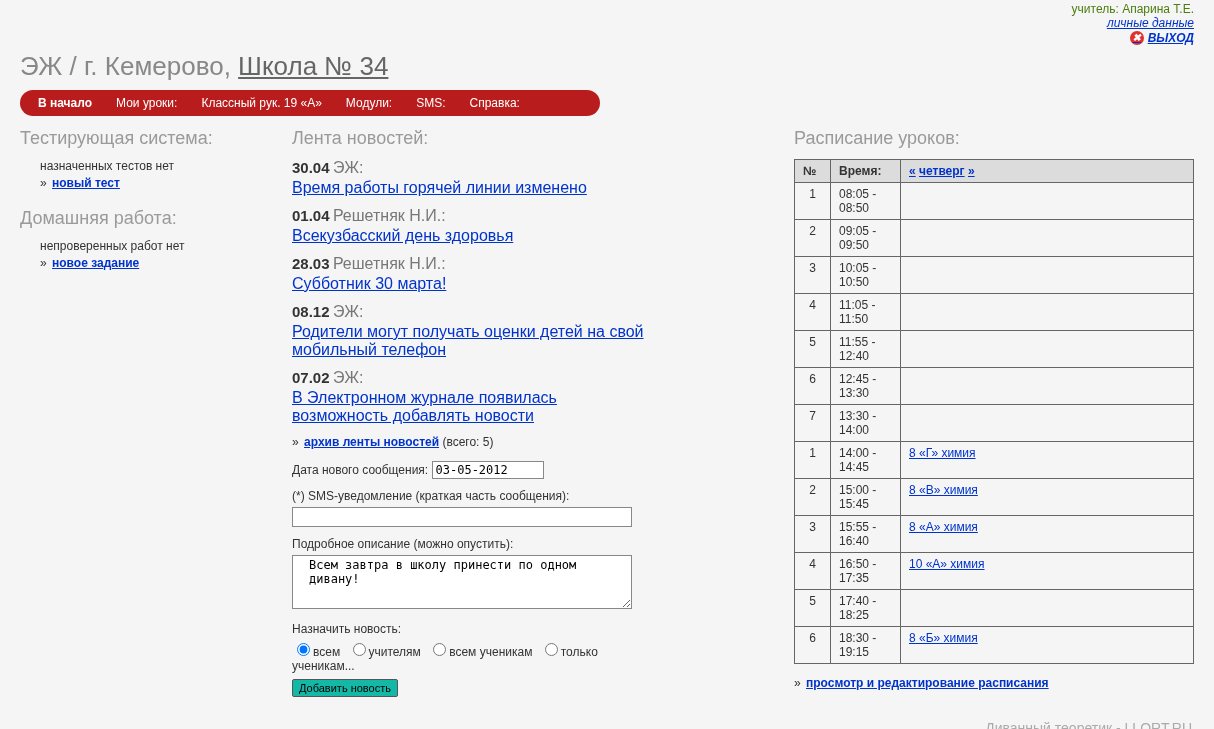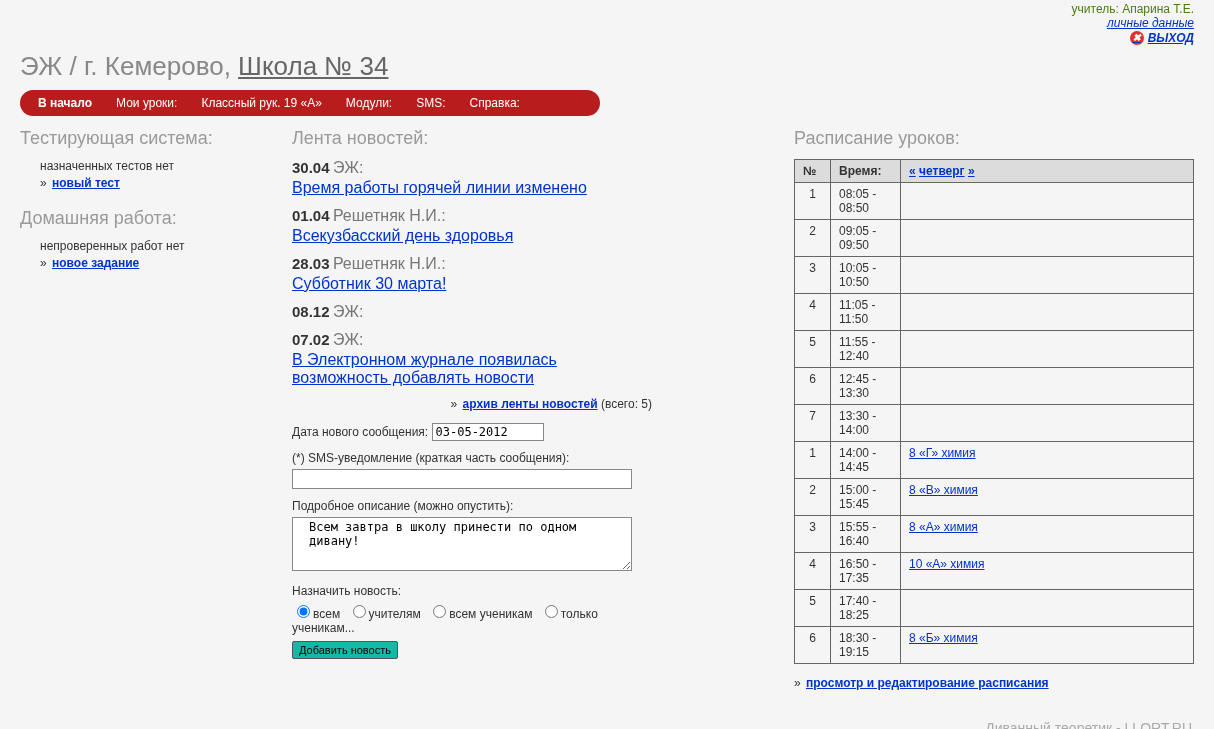--- a/index.html
+++ b/index.html
@@ -187,25 +187,25 @@
          <a href="#" class="link">новое задание</a></p>
     </div>
   </div>
 
   <div class="col-mid">
     <h2 class="section">Лента новостей:</h2>
     <div id="news-list">
         <div class="news-item"><span class="date">30.04</span> <span class="src">ЭЖ:</span><a href="#" class="link-plain">Время работы горячей линии изменено</a></div>
         <div class="news-item"><span class="date">01.04</span> <span class="src">Решетняк Н.И.:</span><a href="#" class="link-plain">Всекузбасский день здоровья</a></div>
         <div class="news-item"><span class="date">28.03</span> <span class="src">Решетняк Н.И.:</span><a href="#" class="link-plain">Субботник 30 марта!</a></div>
-        <div class="news-item"><span class="date">08.12</span> <span class="src">ЭЖ:</span></div>
+        <div class="news-item"><span class="date">08.12</span> <span class="src">ЭЖ:</span><a href="#" class="link-plain">Родители могут получать оценки детей на свой мобильный телефон</a></div>
         <div class="news-item"><span class="date">07.02</span> <span class="src">ЭЖ:</span><a href="#" class="link-plain">В Электронном журнале появилась возможность добавлять новости</a></div>
       </div>
 
-    <p style="margin:6px 0 12px 0;text-align:right;">
+    <p style="margin:6px 0 12px 0;">
       <span class="raquo">»</span>
       <a href="#" class="link">архив ленты новостей</a>
       <span>(всего: 5)</span>
     </p>
 
     <div class="form-row">
       <span>Дата нового сообщения:</span>
       <input type="text" class="date-input" value="03-05-2012" style="">
     </div>
 

